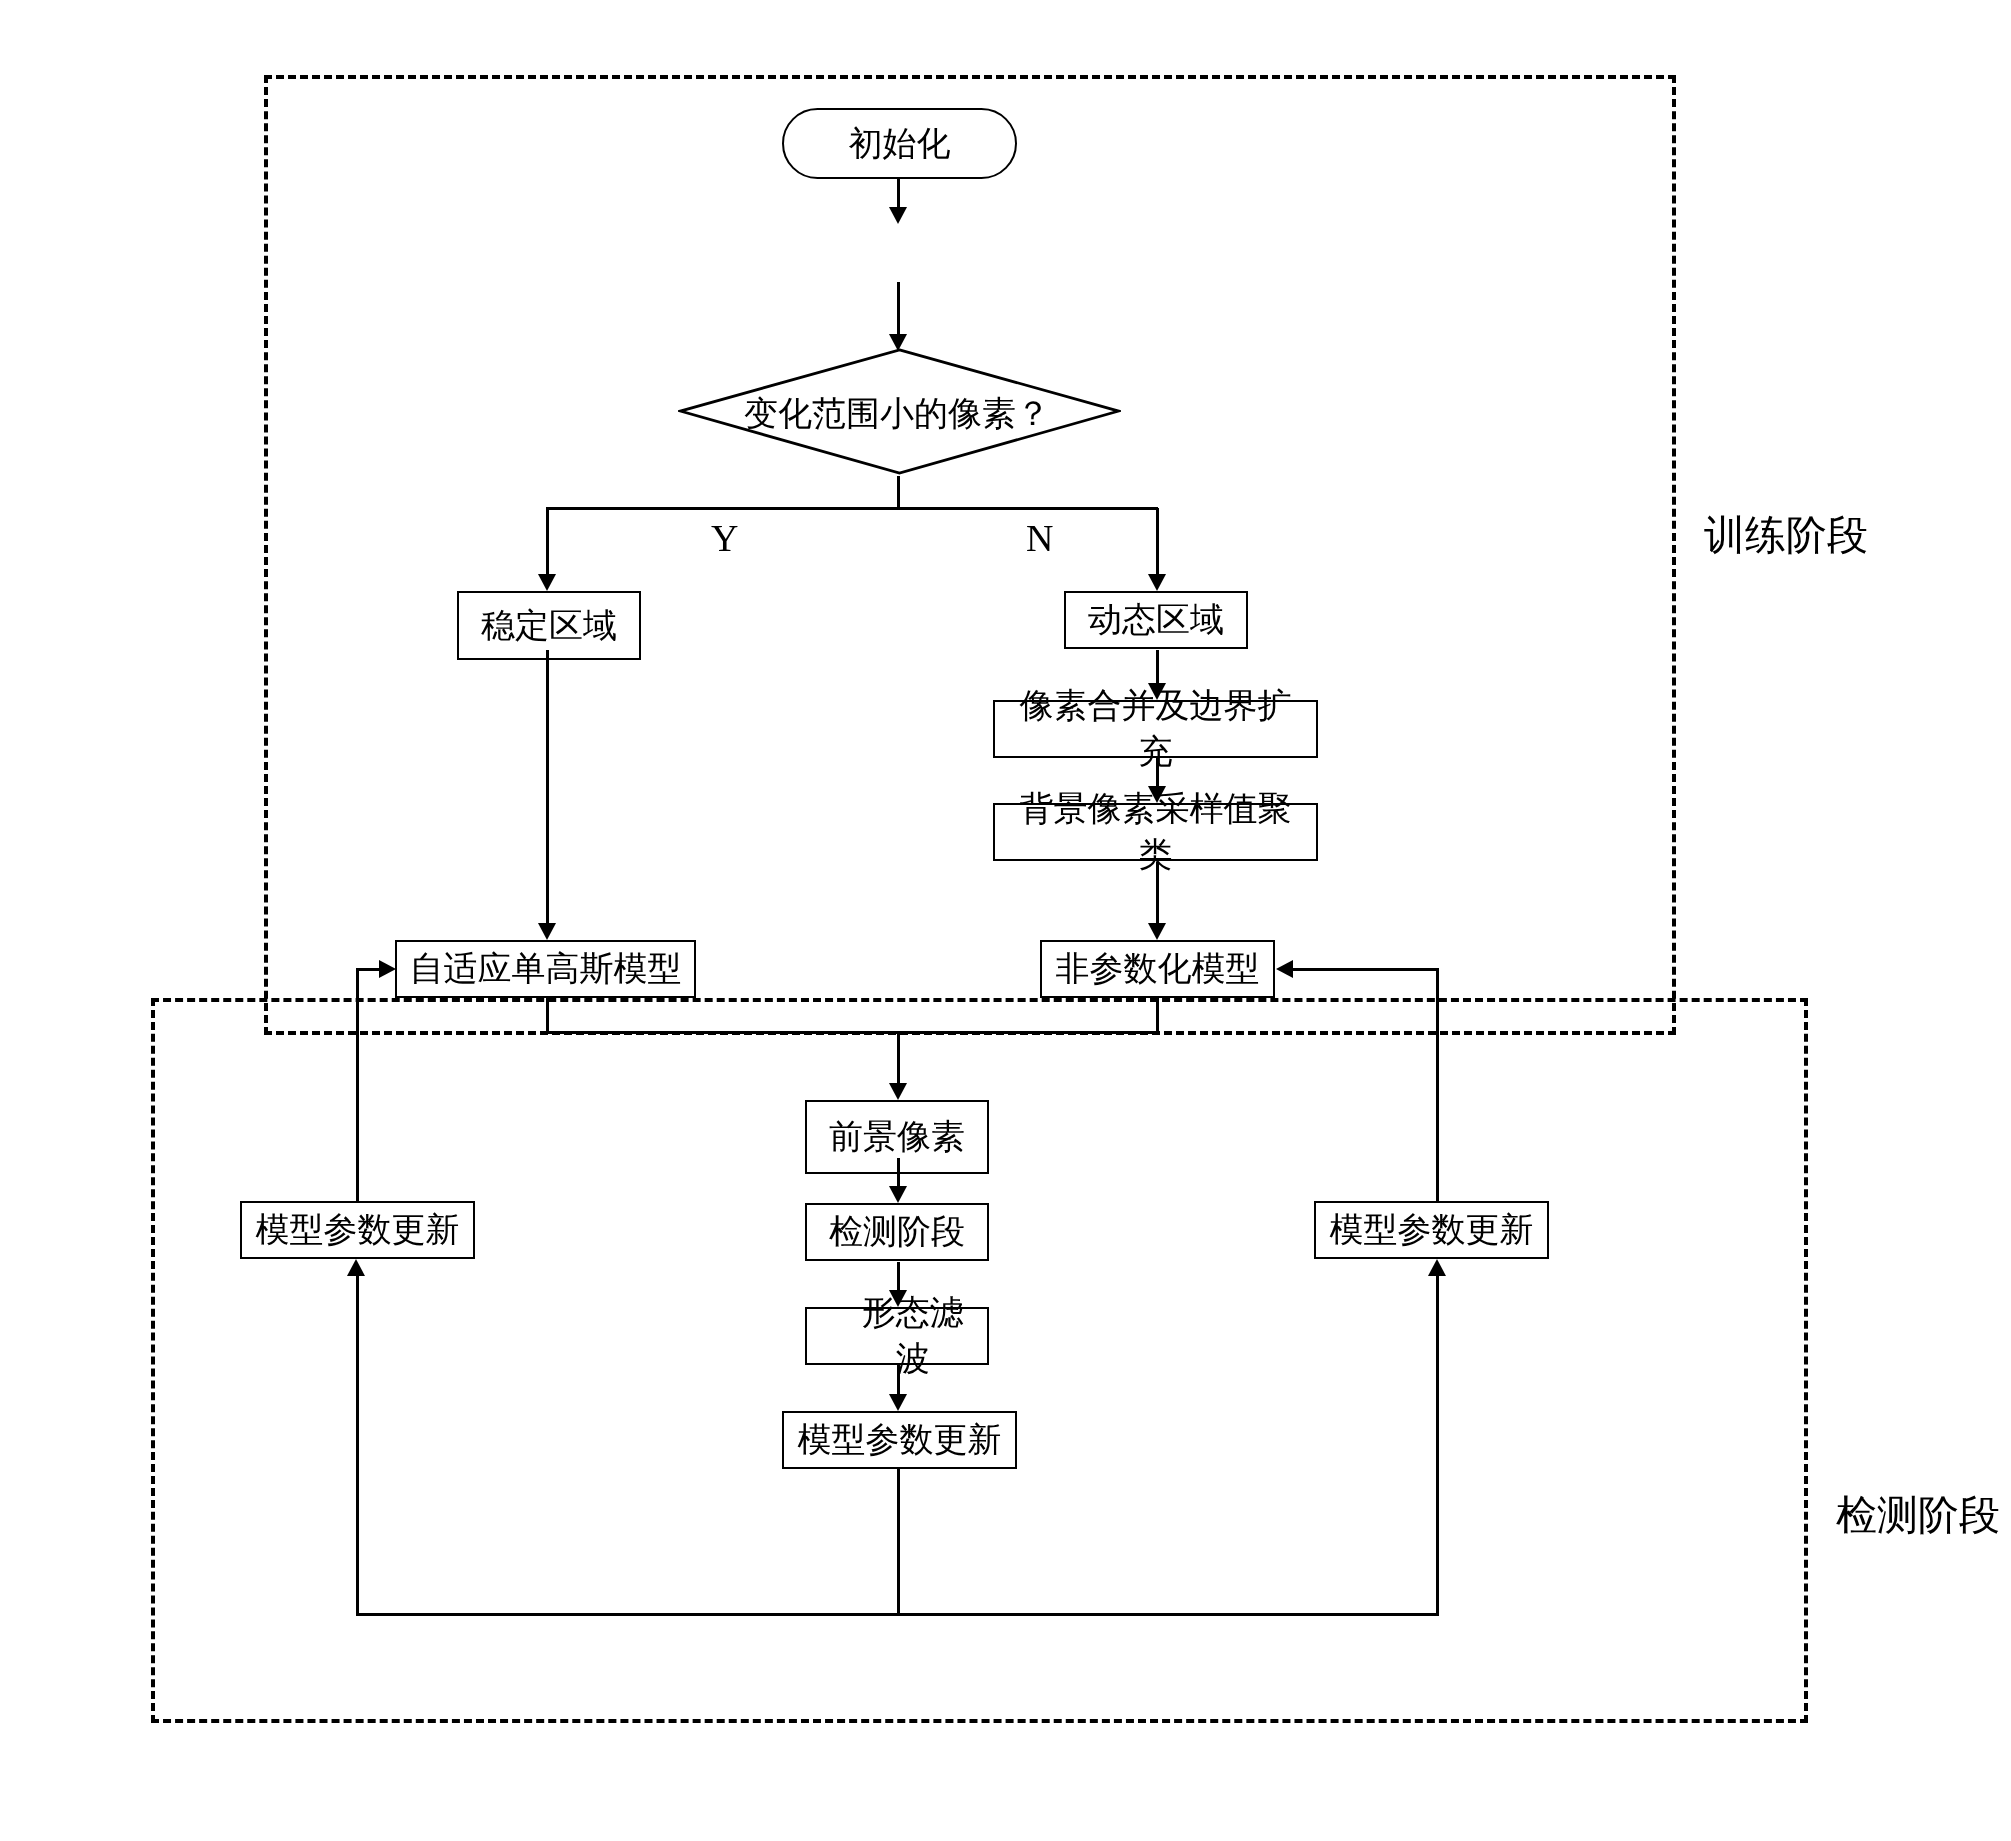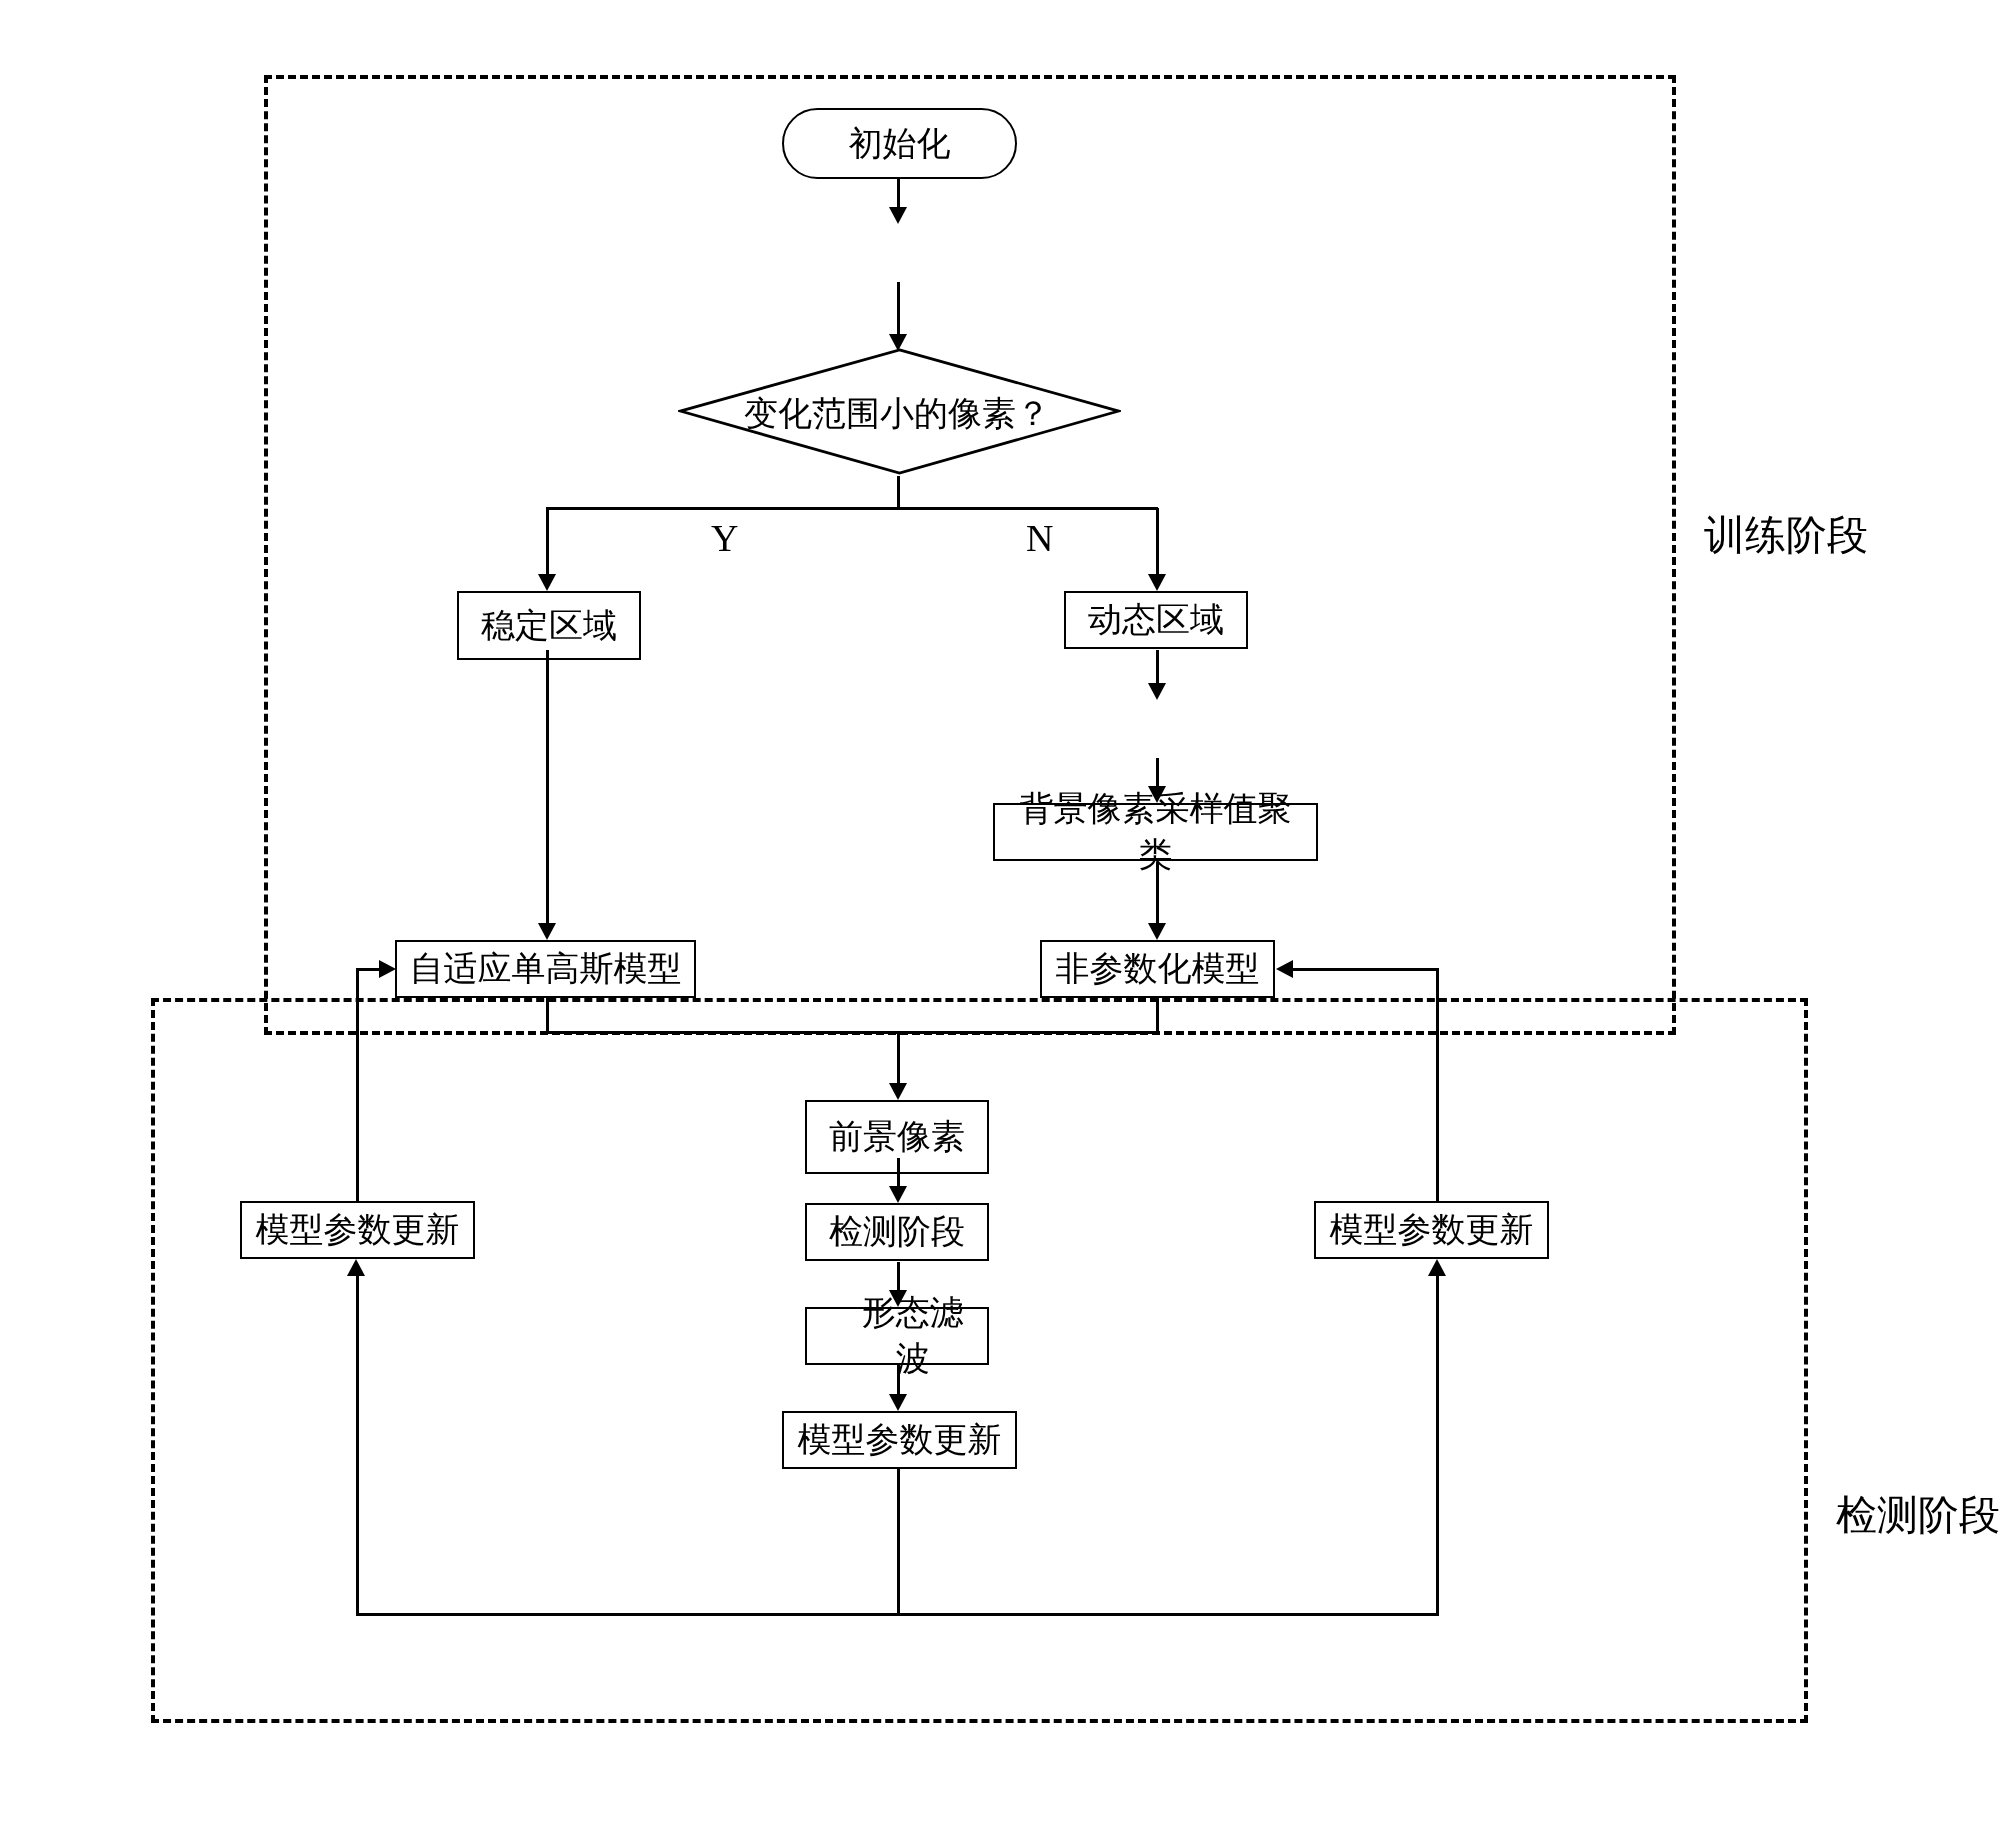--- a/index.html
+++ b/index.html
@@ -134,20 +134,21 @@
 
   <div class="process" style="left:457px; top:591px; width:184px; height:69px;">稳定区域</div>
 
   <div class="arrow-line-v" style="left:1156px; top:508px; height:71px;"></div>
   <div class="arrow-head-down" style="left:1148px; top:574px;"></div>
 
   <div class="process" style="left:1064px; top:591px; width:184px; height:58px;">动态区域</div>
   <div class="arrow-line-v" style="left:1156px; top:650px; height:38px;"></div>
   <div class="arrow-head-down" style="left:1148px; top:683px;"></div>
 
+  <div class="process" style="left:993px; top:700px; width:325px; height:58px;">像素合并及边界扩充</div>
   <div class="arrow-line-v" style="left:1156px; top:758px; height:33px;"></div>
   <div class="arrow-head-down" style="left:1148px; top:786px;"></div>
 
   <div class="process" style="left:993px; top:803px; width:325px; height:58px;">背景像素采样值聚类</div>
   <div class="arrow-line-v" style="left:1156px; top:862px; height:66px;"></div>
   <div class="arrow-head-down" style="left:1148px; top:923px;"></div>
 
   <div class="arrow-line-v" style="left:546px; top:650px; height:278px;"></div>
   <div class="arrow-head-down" style="left:538px; top:923px;"></div>
 

